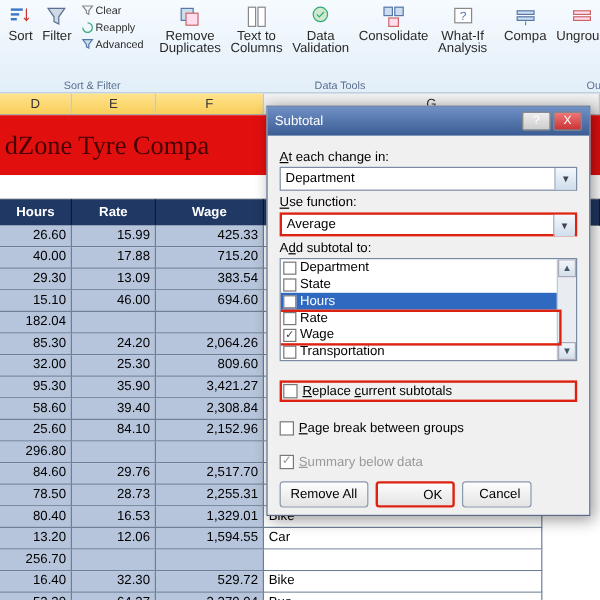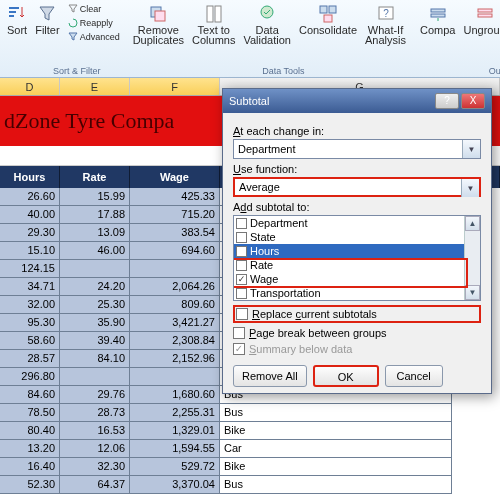--- a/index.html
+++ b/index.html
@@ -50,25 +50,25 @@
 .dlg-body .lbl u { text-decoration: underline; }
 .combo { width: 100%; height: 20px; background: #fff; border: 1px solid #7a8aa5; display: flex; align-items: center; padding-left: 4px; position: relative; }
 .combo .dd { position: absolute; right: 0; top: 0; width: 18px; height: 18px; background: linear-gradient(#f4f8fd,#cfddec); border-left: 1px solid #9ab; display:flex;align-items:center;justify-content:center;font-size:8px;color:#445;}
 .listbox { width: 100%; height: 86px; background: #fff; border: 1px solid #7a8aa5; overflow: hidden; position: relative; }
 .listbox .li { display: flex; align-items: center; height: 14px; padding-left: 2px; font-size: 11px; }
 .listbox .li .cb { width: 11px; height: 11px; border: 1px solid #777; margin-right: 3px; background:#fff; font-size:9px; line-height:9px; text-align:center; color:#333;}
 .listbox .li.sel { background: #2f6ac0; color: #fff; }
 .listbox .li.sel .cb { background:#fff; color:#333;}
 .listbox .scr { position:absolute; right:0; top:0; width:16px; height:100%; background:#e9edf2; border-left:1px solid #bcc;}
 .listbox .scr .arr{height:15px;background:linear-gradient(#f2f6fb,#d4dfeb);border:1px solid #aab;font-size:8px;text-align:center;line-height:13px;color:#456;}
-.chk { display: flex; align-items: center; font-size: 11px; margin-top: 4px; }
+.chk { display: flex; align-items: center; font-size: 11px; margin-top: 16px; }
 .chk .cb { width: 12px; height: 12px; border: 1px solid #777; margin-right: 4px; background:#fff; font-size:10px; line-height:10px; text-align:center;}
 .chk.dis { color: #999; }
 .btnrow { display: flex; gap: 6px; margin-top: 10px; justify-content: flex-start; }
-.btn { height: 22px; padding: 0 8px; background: linear-gradient(#fdfdfd,#e4e4e4); border: 1px solid #8a98ac; border-radius: 3px; font-size: 11px; line-height: 20px; min-width:58px; text-align:center;}
+.btn { height: 22px; padding: 0 8px; background: linear-gradient(#fdfdfd,#e4e4e4); border: 1px solid #8a98ac; border-radius: 3px; font-size: 11px; line-height: 20px; min-width:58px; text-align:right;}
 .btn.ok { min-width: 66px; }
 .red-rect { border: 2px solid #d21; }
 </style>
 </head>
 <body>
 
 <div class="ribbon">
   <div class="rgroup">
     <div class="rgroup-inner">
       <div class="rbtn tall">
@@ -220,27 +220,27 @@
         <div class="c-w">383.54</div>
         <div class="c-t">Ca</div>
       </div>
       <div class="row">
         <div class="c-h">15.10</div>
         <div class="c-r">46.00</div>
         <div class="c-w">694.60</div>
         <div class="c-t">Ca</div>
       </div>
       <div class="row">
-        <div class="c-h">124.15</div>
+        <div class="c-h">182.04</div>
         <div class="c-r"></div>
         <div class="c-w"></div>
         <div class="c-t"></div>
       </div>
       <div class="row">
-        <div class="c-h">34.71</div>
+        <div class="c-h">85.30</div>
         <div class="c-r">24.20</div>
         <div class="c-w">2,064.26</div>
         <div class="c-t">Bik</div>
       </div>
       <div class="row">
         <div class="c-h">32.00</div>
         <div class="c-r">25.30</div>
         <div class="c-w">809.60</div>
         <div class="c-t">Bu</div>
       </div>
@@ -250,54 +250,60 @@
         <div class="c-w">3,421.27</div>
         <div class="c-t">Bu</div>
       </div>
       <div class="row">
         <div class="c-h">58.60</div>
         <div class="c-r">39.40</div>
         <div class="c-w">2,308.84</div>
         <div class="c-t">Bus</div>
       </div>
       <div class="row">
-        <div class="c-h">28.57</div>
+        <div class="c-h">25.60</div>
         <div class="c-r">84.10</div>
         <div class="c-w">2,152.96</div>
         <div class="c-t">Bus</div>
       </div>
       <div class="row">
         <div class="c-h">296.80</div>
         <div class="c-r"></div>
         <div class="c-w"></div>
         <div class="c-t"></div>
       </div>
       <div class="row">
         <div class="c-h">84.60</div>
         <div class="c-r">29.76</div>
-        <div class="c-w">1,680.60</div>
+        <div class="c-w">2,517.70</div>
         <div class="c-t">Bus</div>
       </div>
       <div class="row">
         <div class="c-h">78.50</div>
         <div class="c-r">28.73</div>
         <div class="c-w">2,255.31</div>
         <div class="c-t">Bus</div>
       </div>
       <div class="row">
         <div class="c-h">80.40</div>
         <div class="c-r">16.53</div>
         <div class="c-w">1,329.01</div>
         <div class="c-t">Bike</div>
       </div>
       <div class="row">
         <div class="c-h">13.20</div>
         <div class="c-r">12.06</div>
         <div class="c-w">1,594.55</div>
         <div class="c-t">Car</div>
+      </div>
+      <div class="row">
+        <div class="c-h">256.70</div>
+        <div class="c-r"></div>
+        <div class="c-w"></div>
+        <div class="c-t"></div>
       </div>
       <div class="row">
         <div class="c-h">16.40</div>
         <div class="c-r">32.30</div>
         <div class="c-w">529.72</div>
         <div class="c-t">Bike</div>
       </div>
       <div class="row">
         <div class="c-h">52.30</div>
         <div class="c-r">64.37</div>

